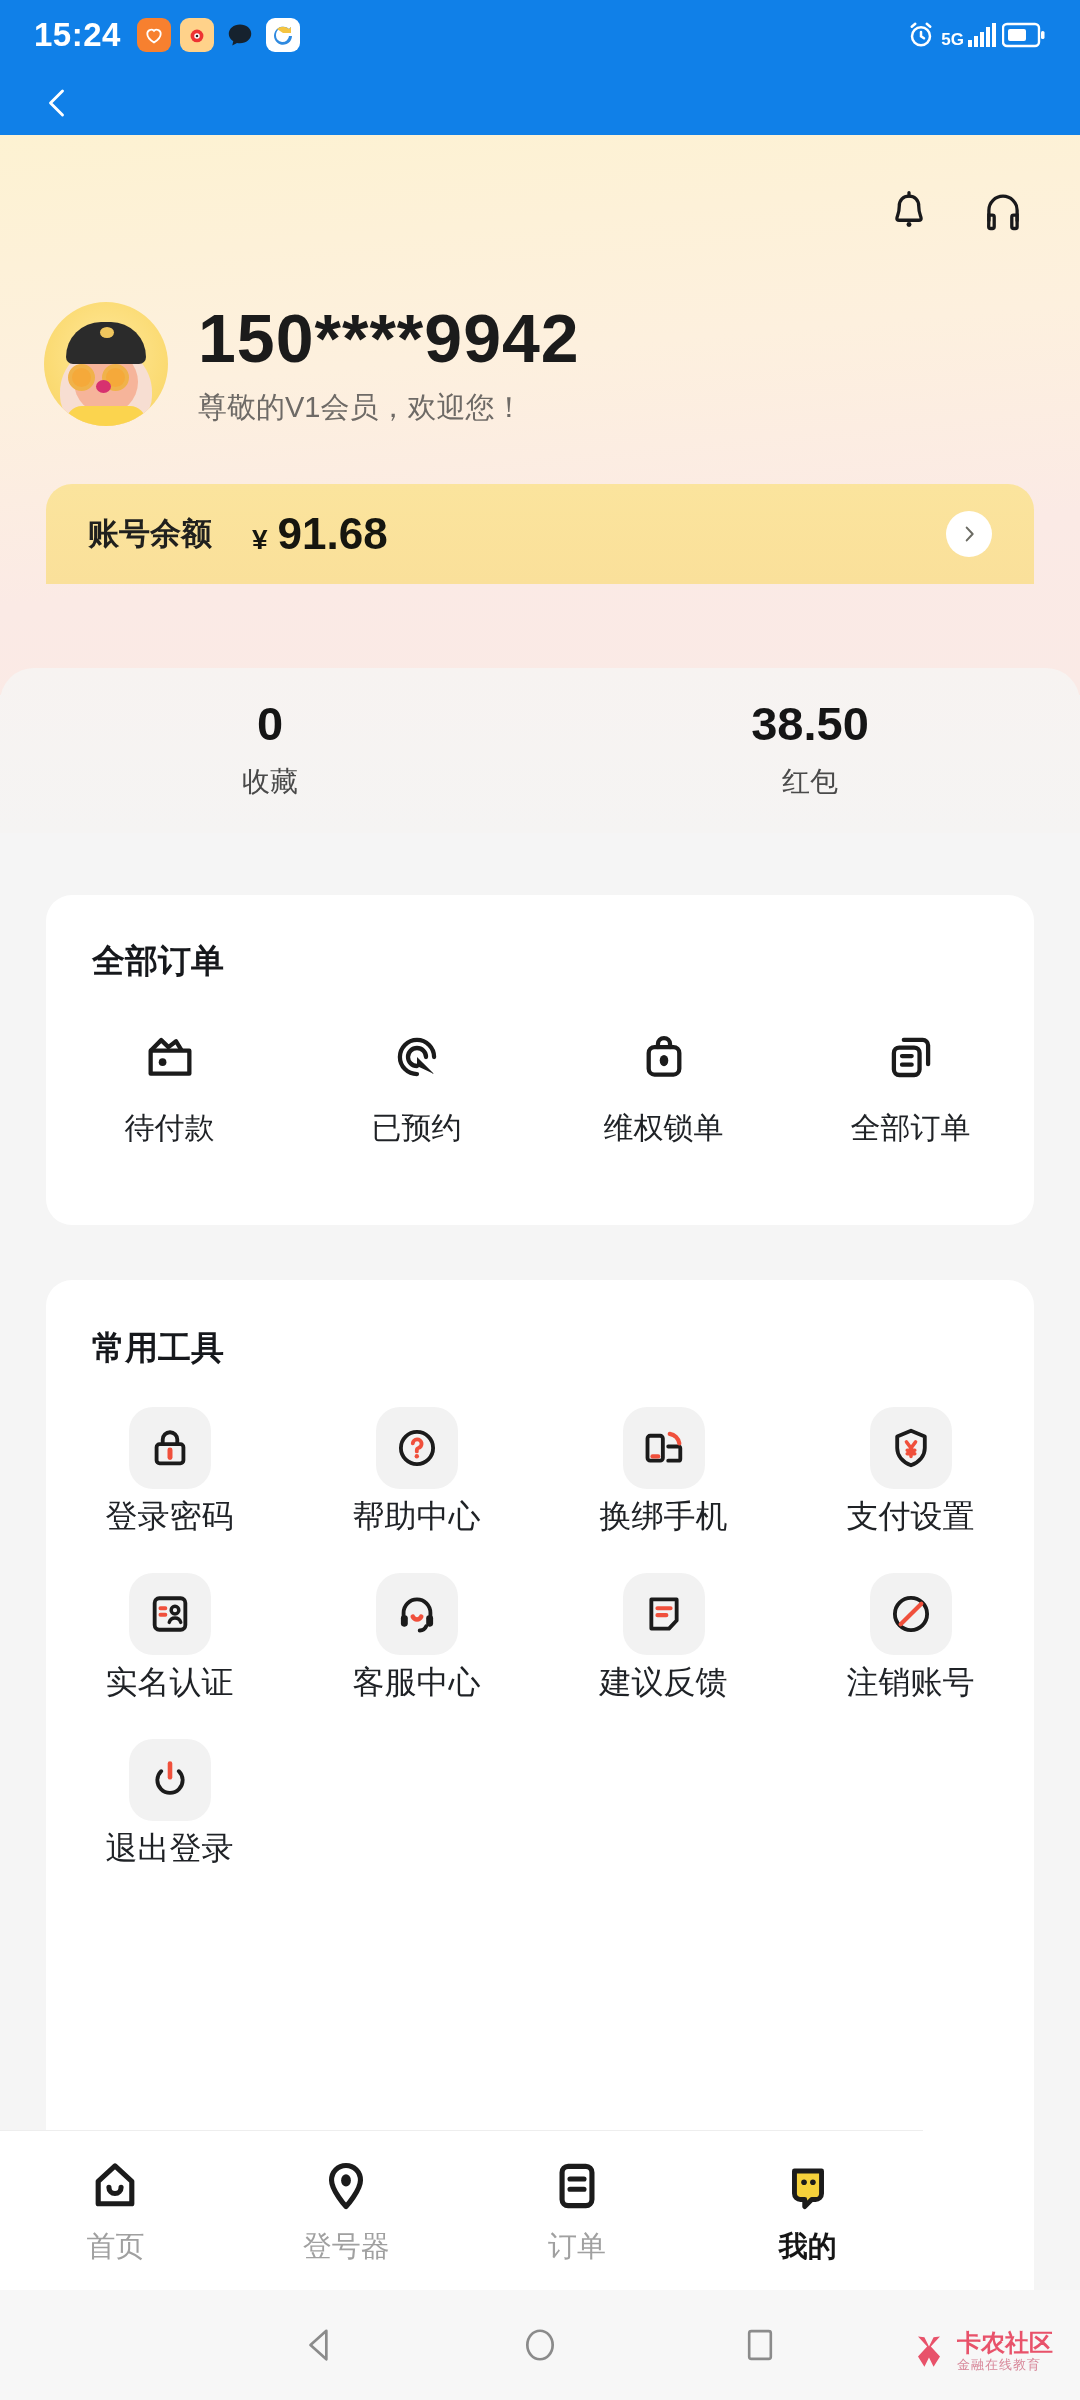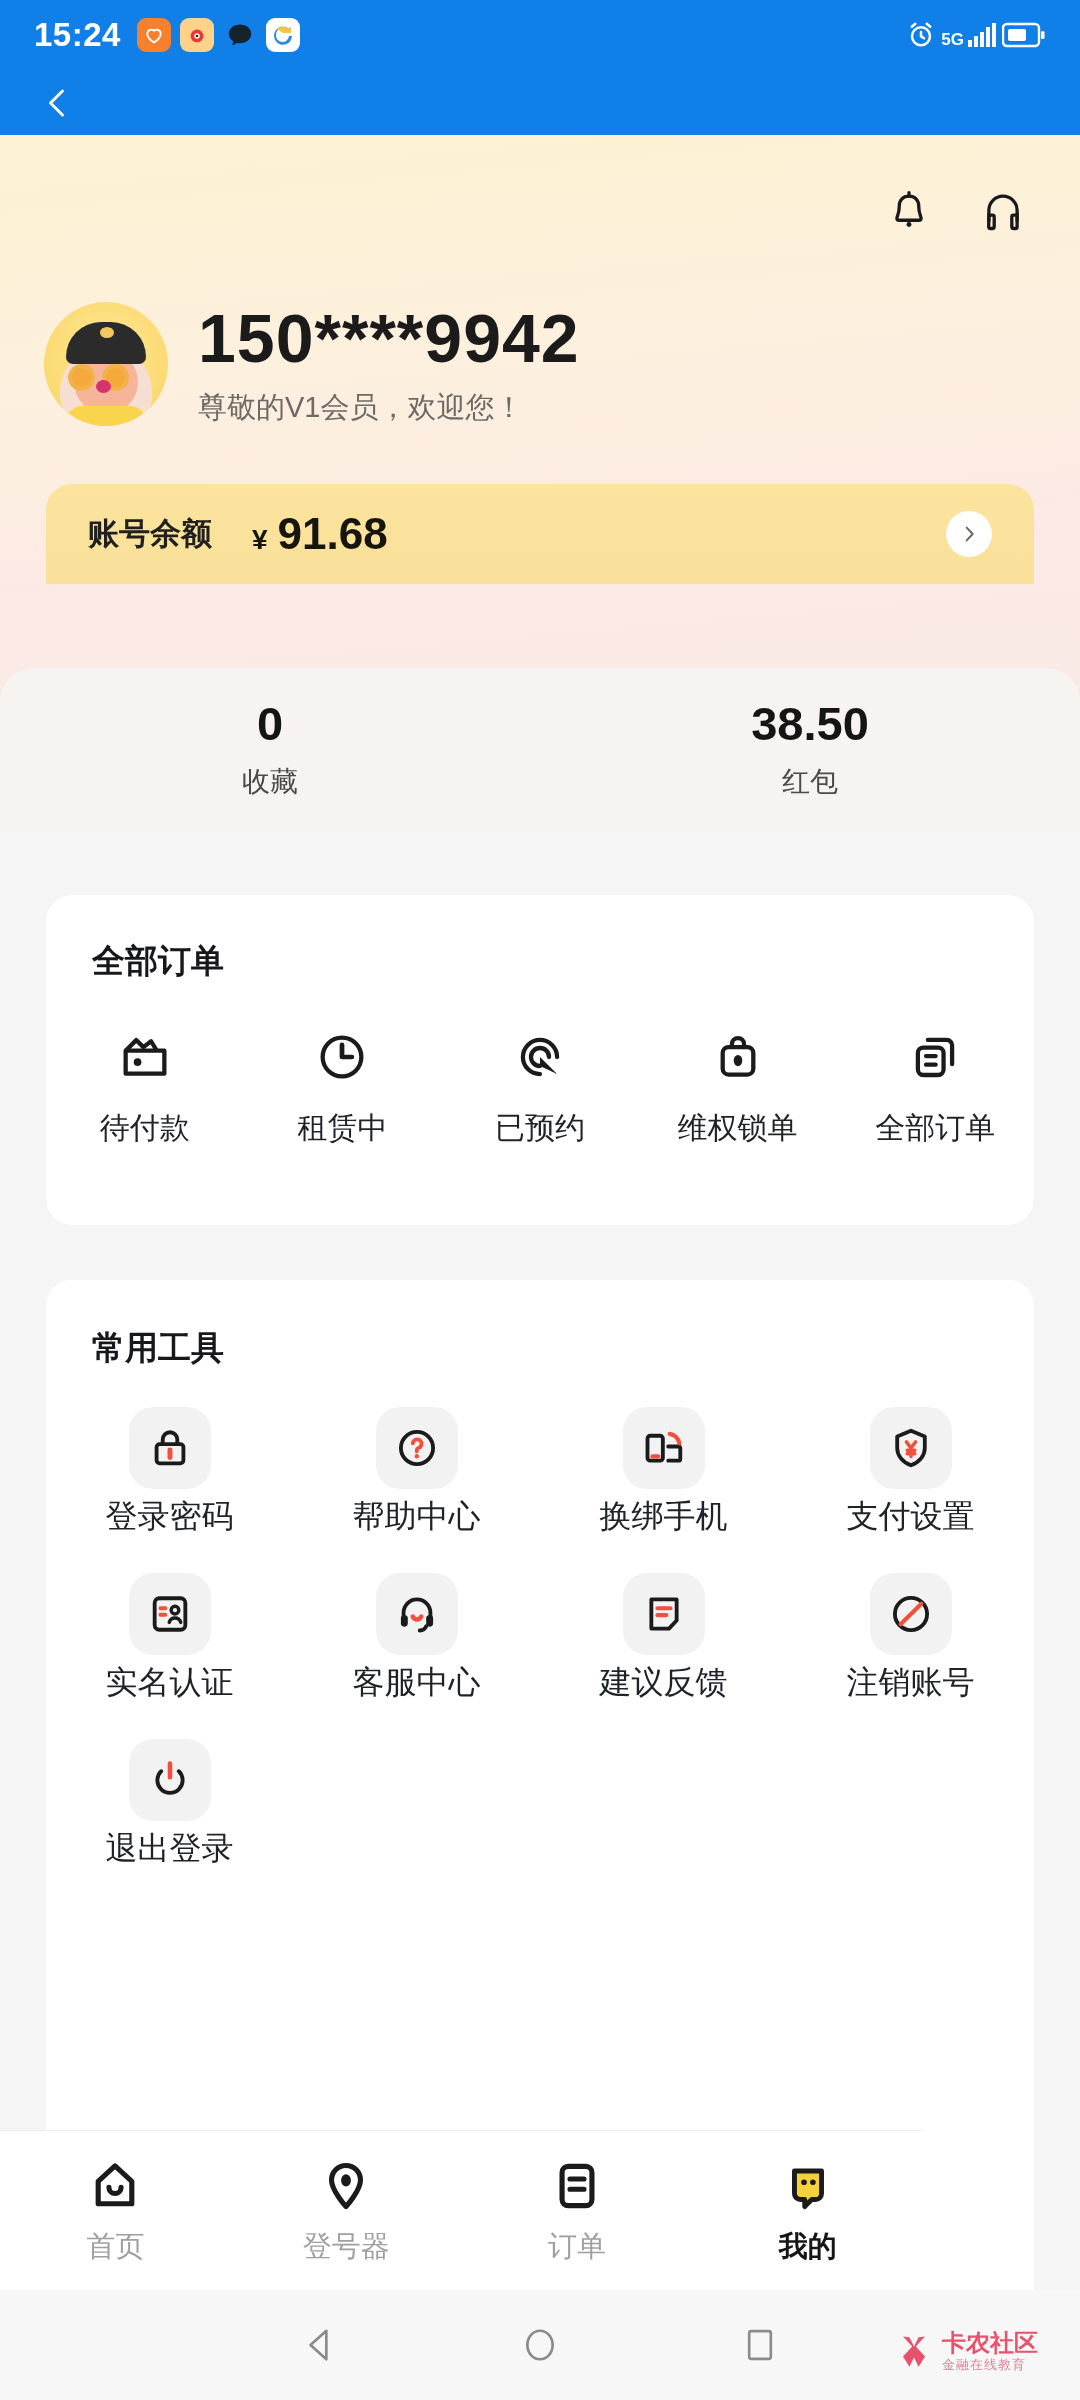--- a/index.html
+++ b/index.html
@@ -137,21 +137,21 @@
   .nav-lab { font-size: 29px; color: #a0a0a0; margin-top: 10px; }
   .nav-item.active .nav-lab { color: #161616; font-weight: 700; }
 
   
   .sysnav {
     position: absolute; bottom: 0; left: 0; width: 1080px; height: 110px;
     background: #f7f7f7; display: flex; align-items: center; justify-content: center;
   }
   .sysnav .sbtn { width: 220px; display: flex; align-items: center; justify-content: center; }
   .watermark {
-    position: absolute; right: 42px; bottom: 26px;
+    position: absolute; right: 27px; bottom: 26px;
     display: flex; align-items: center; gap: 6px;
   }
   .wm-mark { width: 44px; height: 44px; }
   .wm-txt { display: flex; flex-direction: column; }
   .wm-top { font-size: 24px; font-weight: 700; color: #e8526a; line-height: 1.05; }
   .wm-bot { font-size: 13px; color: #d8889a; letter-spacing: 1px; }
 </style>
 </head>
 <body>
 
@@ -289,29 +289,20 @@
         <span class="oicon">
           <svg width="54" height="54" viewBox="0 0 24 24">
               <path d="M3.4 9.2h17.2v10.2H3.4z" fill="none" stroke="#1b1b1b" stroke-width="1.9" stroke-linejoin="round"></path>
               <path d="M3.4 9.2 8.1 4.5l3.2 3.1 3.4-2.6 2.5 4.2" fill="none" stroke="#1b1b1b" stroke-width="1.9" stroke-linejoin="round"></path>
               <circle cx="8.7" cy="14.3" r="1.7" fill="#1b1b1b"></circle>
             </svg>
         </span>
         <span class="olabel">待付款</span>
       </div>
 
-      <div class="order-item">
-        <span class="oicon">
-          <svg width="54" height="54" viewBox="0 0 24 24">
-              <circle cx="12" cy="12" r="8.6" fill="none" stroke="#1b1b1b" stroke-width="1.9"></circle>
-              <path d="M12 6.6V12h4.4" fill="none" stroke="#1b1b1b" stroke-width="2.1" stroke-linecap="round" stroke-linejoin="round"></path>
-            </svg>
-        </span>
-        <span class="olabel">租赁中</span>
-      </div>
 
       <div class="order-item">
         <span class="oicon">
           <svg width="54" height="54" viewBox="0 0 24 24">
               <path d="M19.6 12a7.6 7.6 0 1 0-7.6 7.6" fill="none" stroke="#1b1b1b" stroke-width="1.9" stroke-linecap="round"></path>
               <path d="M16 12a4 4 0 1 0-4 4" fill="none" stroke="#1b1b1b" stroke-width="1.9" stroke-linecap="round"></path>
               <path d="M12 16l7.6 3.6L12 12z" fill="#1b1b1b"></path>
             </svg>
         </span>
         <span class="olabel">已预约</span>

